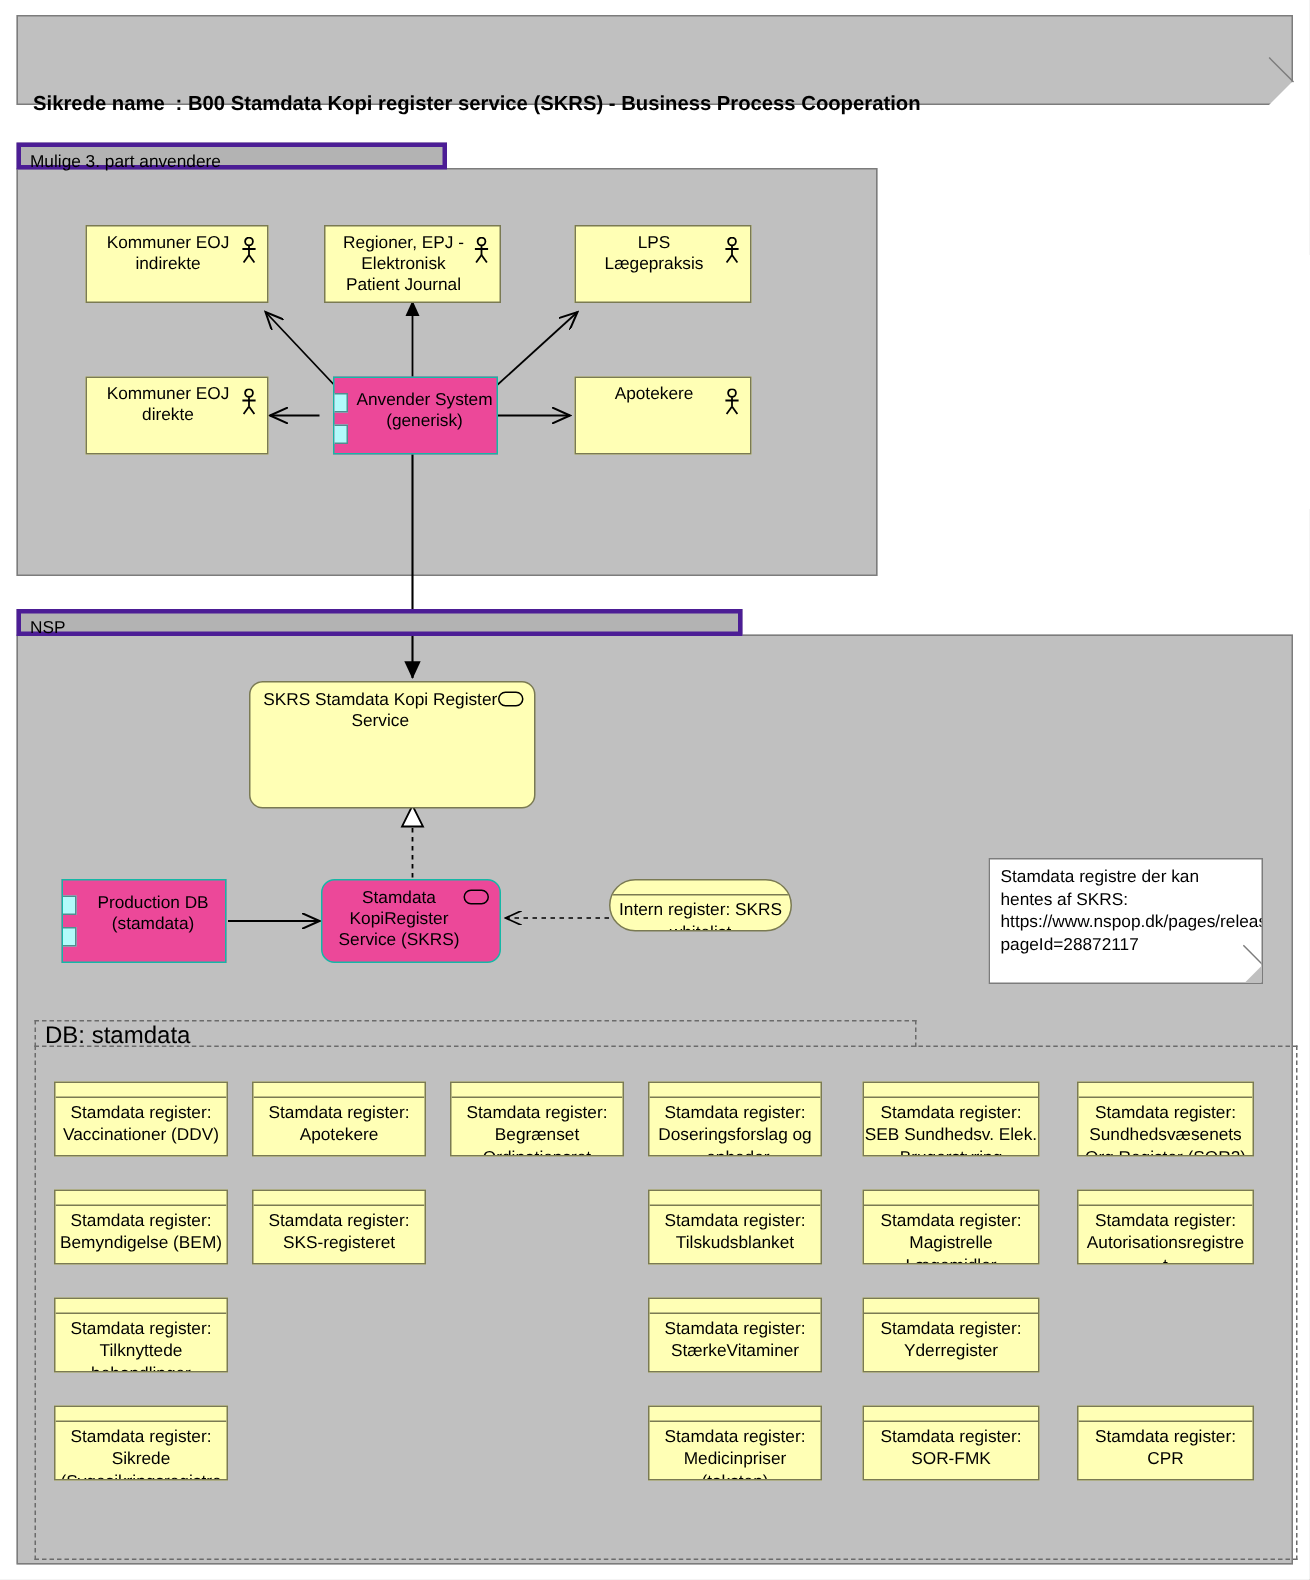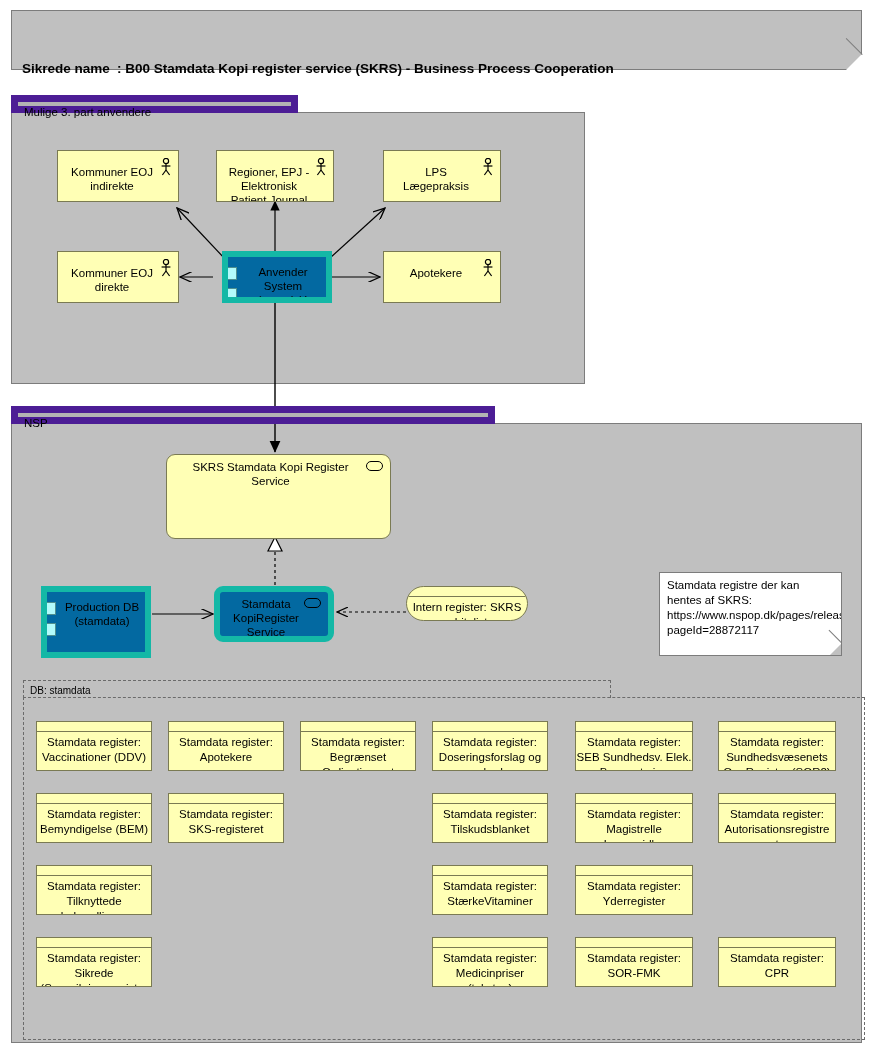--- a/index.html
+++ b/index.html
@@ -55,21 +55,21 @@
   
   .group{
     position:absolute;
     background:#c0c0c0;
     border:1px solid #7c7c7c;
     box-sizing:border-box;
   }
   .group-tab{
     position:absolute;
     background:#b3b3b3;
-    border:7px solid #4c1d95;
+    border:3px solid #4c1d95;
     box-sizing:border-box;
     font-size:11.5px;
     color:#000;
     padding:2px 0 0 6px;
     line-height:16px;
     z-index:2;
   }
 
   
   .dgroup{
@@ -77,51 +77,51 @@
     border:1px dashed #6b6b6b;
     box-sizing:border-box;
     background:transparent;
   }
   .dgroup-tab{
     position:absolute;
     border:1px dashed #6b6b6b;
     border-bottom:none;
     box-sizing:border-box;
     background:transparent;
-    font-size:10px;
+    font-size:16px;
     color:#000;
     padding:2px 0 0 6px;
     line-height:16px;
     z-index:2;
   }
 
   
   .node{
     position:absolute;
     box-sizing:border-box;
     border:1px solid #7a7a53;
     background:#ffffb5;
     font-size:11.5px;
     color:#000;
     text-align:center;
     line-height:14px;
     overflow:hidden;
   }
   .node.blue{
-    background:#0369a1;
-    border:6px solid #14b8a6;
+    background:#ec4899;
+    border:1px solid #14b8a6;
   }
   .node .txt{
     display:block;
     padding-top:4px;
     white-space:pre-line;
   }
 
   
-  .actor .txt{padding-top:14px;padding-left:2px;padding-right:14px;}
+  .actor .txt{padding-top:4px;padding-left:2px;padding-right:14px;}
   .actor-icon{
     position:absolute;
     right:6px; top:7px;
     width:12px;height:18px;
   }
 
   
   .comp{ }
   .comp .tab{
     position:absolute;
@@ -319,27 +319,27 @@
     <span class="tab t2"></span>
     <span class="txt">Anvender System
 (generisk)</span>
   </div>
 
   <div class="group-tab" style="left:11px;top:406px;width:484px;height:18px;">
     <span>NSP</span>
   </div>
   <div class="group" style="left:11px;top:423px;width:851px;height:620px;"></div>
 
-  <div class="node svc" style="left:166px;top:454px;width:225px;height:85px;">
+  <div class="node svc" style="left:166px;top:454px;width:191px;height:85px;">
     <span class="txt">SKRS Stamdata Kopi Register
 Service</span>
     <span class="svc-icon"></span>
   </div>
 
-  <div class="node blue comp" style="left:41px;top:586px;width:110px;height:72px;">
+  <div class="node blue comp" style="left:41px;top:586px;width:110px;height:56px;">
     <span class="tab t1"></span>
     <span class="tab t2"></span>
     <span class="txt">Production DB
 (stamdata)</span>
   </div>
 
   <div class="node blue svc" style="left:214px;top:586px;width:120px;height:56px;">
     <span class="txt">Stamdata
 KopiRegister
 Service (SKRS)</span>

